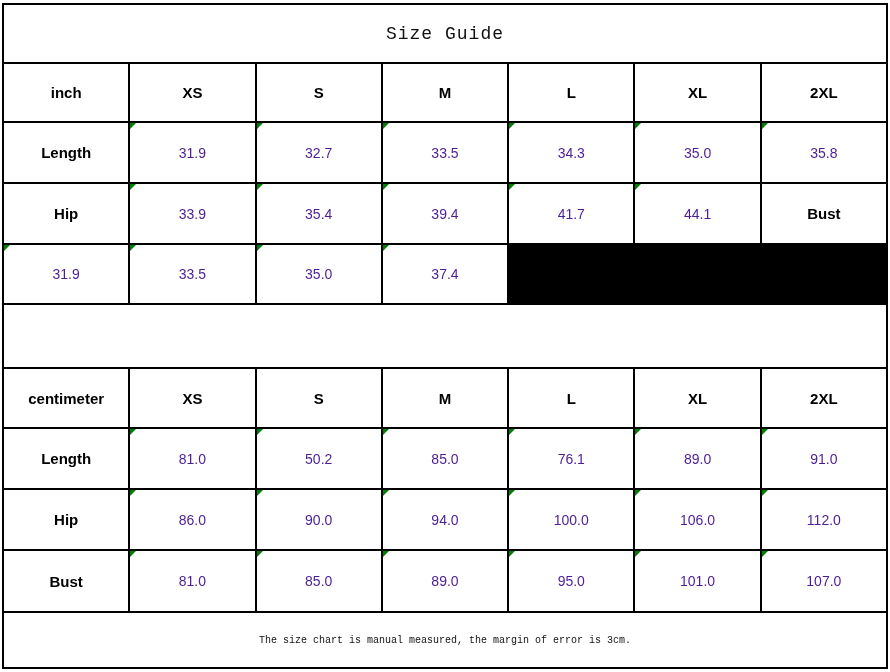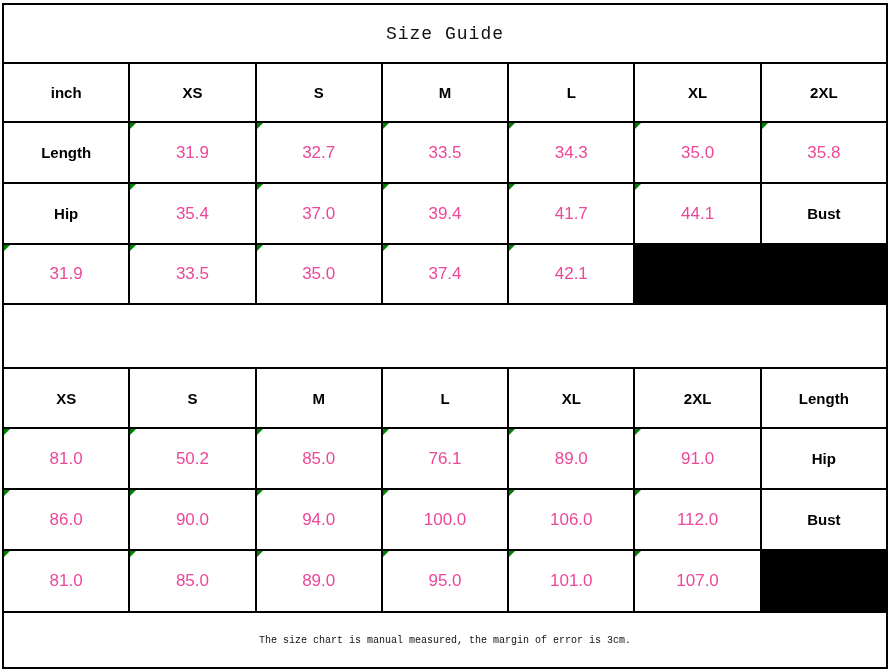--- a/index.html
+++ b/index.html
@@ -26,21 +26,21 @@
   .footer{
     font-family:"Liberation Mono","DejaVu Sans Mono",monospace;
     font-size:10px;color:#111;
   }
   .hdr{
     font-family:"Liberation Sans","DejaVu Sans",sans-serif;
     font-weight:bold;font-size:15px;color:#000;
   }
   .val{
     font-family:"Liberation Sans","DejaVu Sans",sans-serif;
-    font-size:17px;color:#ec4899;
+    font-size:14px;color:#4c1d95;
   }
   .tri{
     position:absolute;top:0;left:0;width:0;height:0;
     border-top:6px solid var(--tri,#008000);
     border-right:6px solid transparent;
   }
   .gap{background:#ffffff;}
 </style>
 </head>
 <body>
@@ -80,28 +80,28 @@
         <span>35.0</span>
       </div>
     <div class="cell val">
         <i class="tri"></i>
         <span>35.8</span>
       </div>
 
     <div class="cell hdr">Hip</div>
     <div class="cell val">
         <i class="tri"></i>
+        <span>33.9</span>
+      </div>
+    <div class="cell val">
+        <i class="tri"></i>
         <span>35.4</span>
       </div>
     <div class="cell val">
         <i class="tri"></i>
-        <span>37.0</span>
-      </div>
-    <div class="cell val">
-        <i class="tri"></i>
         <span>39.4</span>
       </div>
     <div class="cell val">
         <i class="tri"></i>
         <span>41.7</span>
       </div>
     <div class="cell val">
         <i class="tri"></i>
         <span>44.1</span>
       </div>
@@ -116,27 +116,24 @@
         <span>33.5</span>
       </div>
     <div class="cell val">
         <i class="tri"></i>
         <span>35.0</span>
       </div>
     <div class="cell val">
         <i class="tri"></i>
         <span>37.4</span>
       </div>
-    <div class="cell val">
-        <i class="tri"></i>
-        <span>42.1</span>
-      </div>
 
     <div class="cell span gap"></div>
 
+    <div class="cell hdr">centimeter</div>
     <div class="cell hdr">XS</div>
     <div class="cell hdr">S</div>
     <div class="cell hdr">M</div>
     <div class="cell hdr">L</div>
     <div class="cell hdr">XL</div>
     <div class="cell hdr">2XL</div>
 
     <div class="cell hdr">Length</div>
     <div class="cell val">
         <i class="tri"></i>

